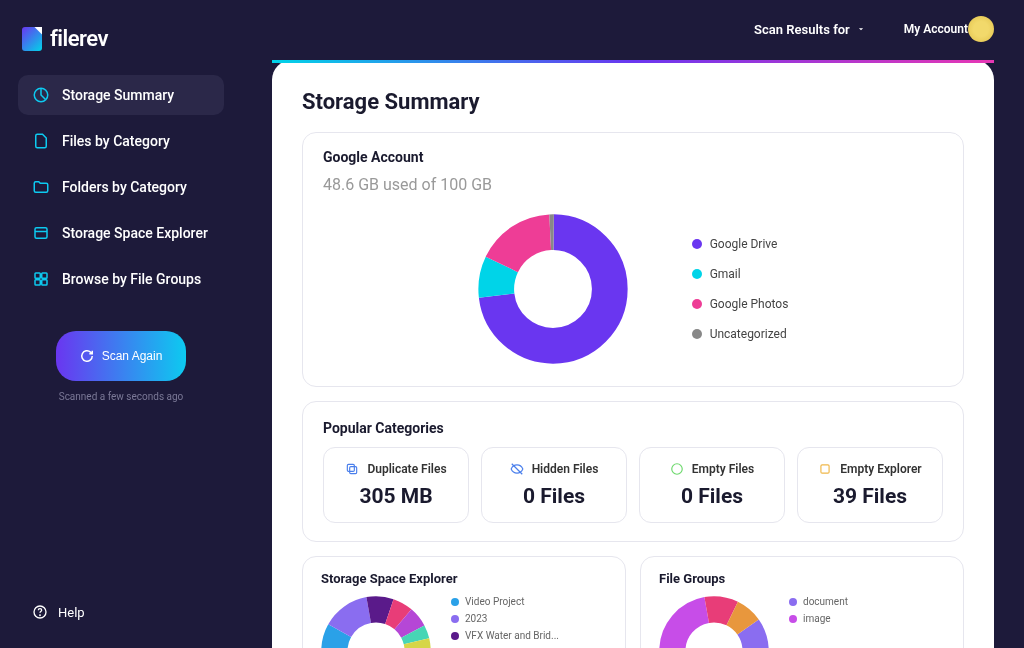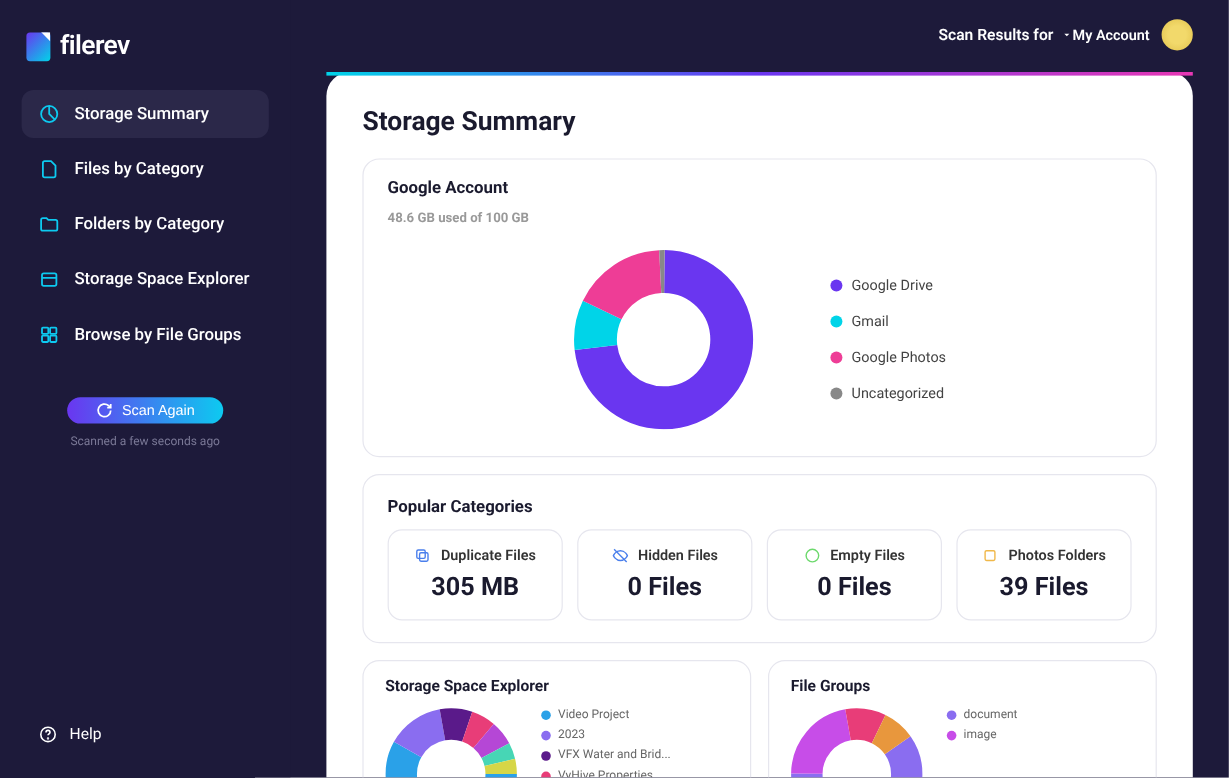--- a/index.html
+++ b/index.html
@@ -6,35 +6,35 @@
     body { font-family: -apple-system, BlinkMacSystemFont, 'Segoe UI', Roboto, sans-serif; background: #1d1a3a; width: 1024px; height: 648px; overflow: hidden; color: #1a1a2e; }
     .app { display: flex; height: 100%; }
     .sidebar { width: 242px; background: #1d1a3a; padding: 20px 18px; display: flex; flex-direction: column; }
     .logo { display: flex; align-items: center; gap: 8px; padding: 6px 4px 24px 4px; }
     .logo-icon { width: 20px; height: 24px; background: linear-gradient(135deg, #6a36f0 0%, #00d4e8 100%); border-radius: 3px 3px 3px 3px; position: relative; }
     .logo-icon::before { content: ''; position: absolute; top: 0; right: 0; width: 8px; height: 8px; background: #fff; clip-path: polygon(100% 0, 100% 100%, 0 0); }
     .logo-text { color: #fff; font-size: 22px; font-weight: 600; letter-spacing: -0.5px; }
     .nav-item { display: flex; align-items: center; gap: 12px; padding: 11px 14px; border-radius: 10px; color: #fff; font-size: 14px; font-weight: 500; cursor: pointer; margin-bottom: 6px; }
     .nav-item.active { background: #2b2849; }
     .nav-icon { width: 18px; height: 18px; flex-shrink: 0; }
-    .scan-btn { margin-top: 26px; background: linear-gradient(90deg, #6a36f0 0%, #0dcaf0 100%); color: #fff; border: none; border-radius: 20px; padding: 4px 24px; font-size: 12px; font-weight: 500; display: flex; align-items: center; gap: 8px; cursor: pointer; align-self: center; }
+    .scan-btn { margin-top: 26px; background: linear-gradient(90deg, #6a36f0 0%, #0dcaf0 100%); color: #fff; border: none; border-radius: 20px; padding: 18px 24px; font-size: 12px; font-weight: 500; display: flex; align-items: center; gap: 8px; cursor: pointer; align-self: center; }
     .scan-status { text-align: center; color: #7a7896; font-size: 10px; margin-top: 10px; }
     .help-link { margin-top: auto; display: flex; align-items: center; gap: 10px; color: #fff; font-size: 13px; padding: 8px 14px; cursor: pointer; }
     .main-wrap { flex: 1; display: flex; flex-direction: column; }
     .topbar { display: flex; justify-content: flex-end; align-items: center; padding: 16px 30px 10px; color: #fff; }
     .breadcrumb { font-size: 13px; font-weight: 600; display: flex; align-items: center; gap: 6px; cursor: pointer; }
-    .account-link { display: flex; align-items: center; gap: 10px; font-size: 12px; font-weight: 600; cursor: pointer; }
+    .account-link { display: flex; align-items: center; font-size: 12px; font-weight: 600; cursor: pointer; margin-left: 38px; }
     .avatar { width: 26px; height: 26px; border-radius: 50%; background: radial-gradient(circle, #f2d96b 40%, #e0c04a 100%); }
     .content { flex: 1; background: #fff; border-radius: 20px 20px 0 0; margin: 8px 30px 0 30px; padding: 26px 30px; overflow: hidden; border-top: 3px solid; border-image: linear-gradient(90deg, #00d4e8, #6a36f0, #e837b4) 1; border-radius: 20px 20px 0 0; position: relative; }
     .content::before { content: ''; position: absolute; inset: 0; border-radius: 20px 20px 0 0; pointer-events: none; }
     .page-title { font-size: 22px; font-weight: 700; color: #1a1a2e; margin-bottom: 18px; }
     .card { border: 1px solid #e6e6ee; border-radius: 14px; padding: 16px 20px; margin-bottom: 14px; }
     .card-header { display: flex; align-items: baseline; gap: 10px; margin-bottom: 8px; flex-direction: column; }
     .card-title { font-size: 14px; font-weight: 700; color: #1a1a2e; }
-    .card-sub { font-size: 11px; color: #999; font-weight: bold; }
+    .card-sub { font-size: 16px; color: #999; }
     .donut-area { display: flex; align-items: center; justify-content: center; gap: 64px; padding: 12px 0 6px; }
     .donut { width: 150px; height: 150px; }
     .legend { display: flex; flex-direction: column; gap: 16px; }
     .legend-item { display: flex; align-items: center; gap: 8px; font-size: 12px; color: #444; }
     .legend-dot { width: 10px; height: 10px; border-radius: 50%; }
     .cat-grid { display: grid; grid-template-columns: repeat(4, 1fr); gap: 12px; margin-top: 10px; }
     .cat-card { border: 1px solid #e6e6ee; border-radius: 12px; padding: 14px 10px; text-align: center; cursor: pointer; }
     .cat-head { display: flex; align-items: center; justify-content: center; gap: 8px; font-size: 12px; font-weight: 600; color: #333; margin-bottom: 8px; }
     .cat-icon { width: 14px; height: 14px; }
     .cat-value { font-size: 21px; font-weight: 700; color: #1a1a2e; }
@@ -192,21 +192,21 @@
                 </svg>
                 <span>Empty Files</span>
               </div>
             <div class="cat-value">0 Files</div>
           </div>
           <div class="cat-card">
             <div class="cat-head">
                 <svg class="cat-icon" viewBox="0 0 24 24" fill="none" stroke="#f0b84a" stroke-width="2">
                   <rect x="5" y="5" width="14" height="14" rx="2"></rect>
                 </svg>
-                <span>Photos Folders</span>
+                <span>Empty Explorer</span>
               </div>
             <div class="cat-value">39 Files</div>
           </div>
         </div>
       </div>
 
       <div class="bottom-row">
         <div class="half-card">
           <div class="half-title">Storage Space Explorer</div>
           <div class="mini-area">

